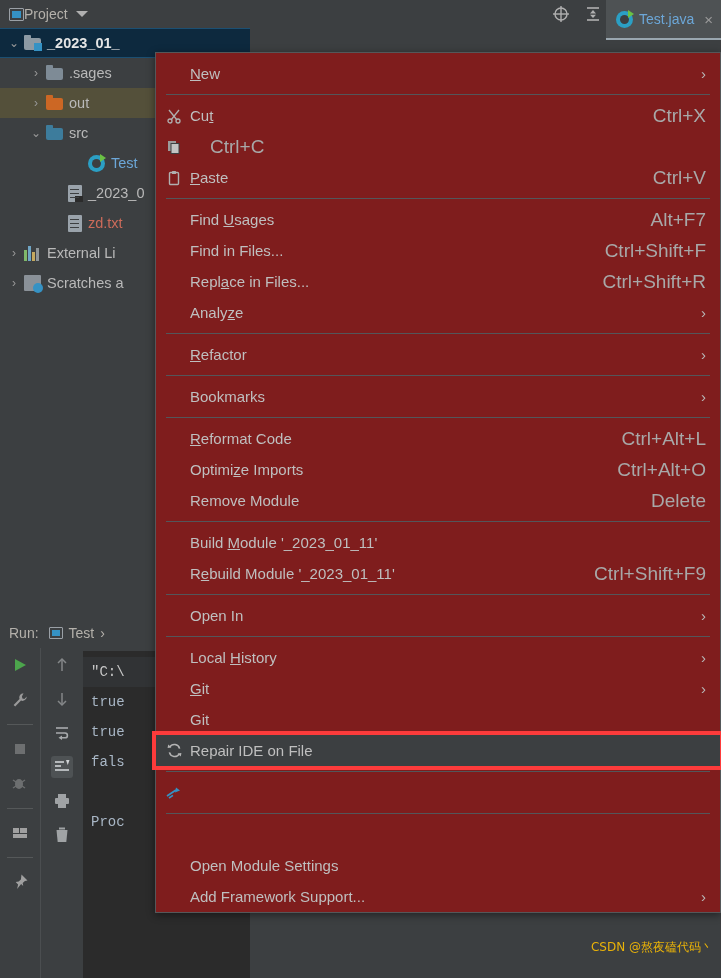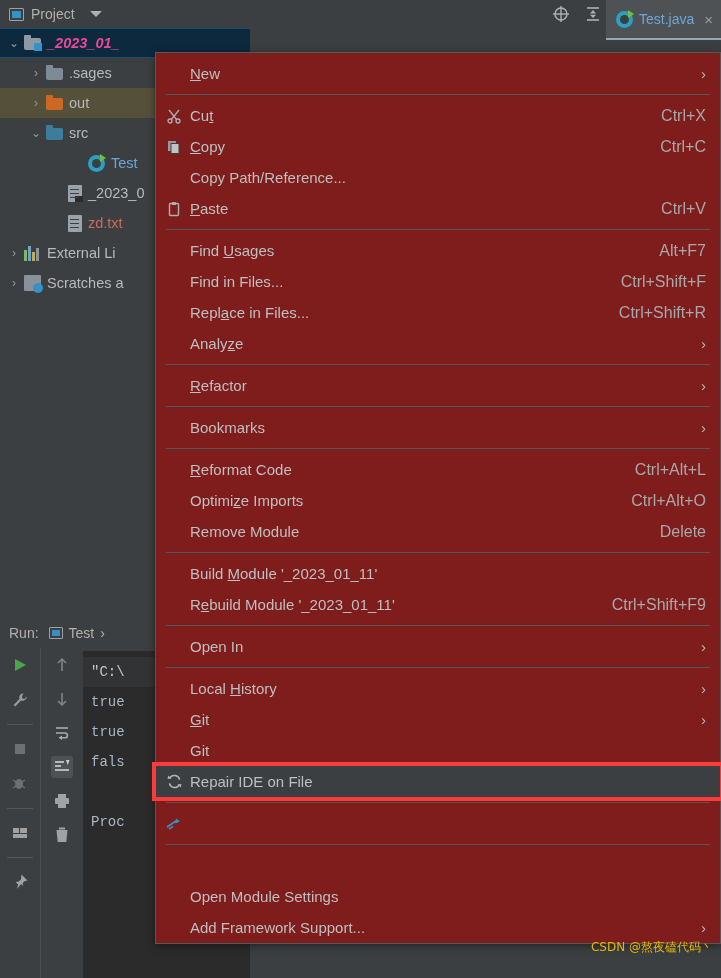--- a/index.html
+++ b/index.html
@@ -15,21 +15,21 @@
     -webkit-font-smoothing: antialiased;
   }
 
   
   #toolbar {
     position: absolute; left: 0; top: 0; width: 721px; height: 28px;
     background: #3c3f41;
     display: flex; align-items: center;
   }
   #toolbar .tb-left {
-    display: flex; align-items: center; gap: 7px;
+    display: flex; align-items: center; 
     padding-left: 9px; flex: 1;
   }
   .proj-label { color: #b4b1ab; font-size: 14px; }
   .win-icon {
     width: 15px; height: 13px; border: 1.5px solid #9aa0a6;
     border-radius: 1px; box-sizing: border-box;
     display: inline-block; position: relative;
   }
   .win-icon::after {
     content:''; position:absolute; left:2px; top:2px; right:2px; bottom:2px;
@@ -68,21 +68,21 @@
     height: 30px; display: flex; align-items: center;
     white-space: nowrap; font-size: 14.5px; color: #b9b9b9;
     padding-left: 4px; box-sizing: border-box;
   }
   .row.selected { background: #0d293e; border-top:1px solid #1b4f72; border-bottom:1px solid #1b4f72;}
   .row.hover { background: #54503a; }
   .arrow { width: 20px; text-align: center; color: #989898; font-size: 12px; flex: none;}
   .indent20 { width: 22px; flex:none; }
   .indent40 { width: 42px; flex:none; }
   .row .lbl { margin-left: 6px; }
-  .row.selected .lbl { color: #ec4899; font-weight: bold; font-style: italic; }
+  .row.selected .lbl { color: #e5e5e5; font-weight: bold; }
 
   .folder {
     width: 17px; height: 14px; flex:none; position: relative; display:inline-block;
   }
   .folder i {
     position:absolute; left:0; top:2px; width:17px; height:12px;
     background:#7e8b96; border-radius: 1px 2px 2px 2px;
   }
   .folder i::before{
     content:''; position:absolute; left:0; top:-3px; width:7px; height:4px;
@@ -173,21 +173,21 @@
     z-index: 50;
   }
   .mi {
     display: flex; align-items: center; height: 31px;
     padding: 0 14px 0 10px; box-sizing: border-box; white-space: nowrap;
     font-size: 15px; color: #bfbfbf;
   }
   .mi .mi-ico { width: 24px; flex: none; display:flex; align-items:center; justify-content:flex-start; }
   .mi .mi-label { flex: 1; }
   .mi .mi-label u { text-decoration: underline; }
-  .mi .mi-short { color: #a8a8a8; font-size: 16px; margin-left: 20px; }
+  .mi .mi-short { color: #a8a8a8; font-size: 19px; margin-left: 20px; }
   .mi .mi-sub { color: #b8b8b8; font-size: 15px; margin-left: 20px; }
   .msep { height: 1px; background: #53565a; margin: 5px 10px; }
   .mi.highlighted {
     background: #3c3f41;
     outline: 4px solid #fd3b3b;
     position: relative; z-index: 3;
   }
 
   
   #watermark {
@@ -458,28 +458,23 @@
     <span class="mi-short">Ctrl+X</span>
   </div>
 
   <div class="mi">
     <span class="mi-ico">
       <svg width="16" height="16" viewBox="0 0 16 16">
         <rect x="2" y="2" width="8" height="10" fill="#9b9b9b"></rect>
         <rect x="5" y="4.5" width="8" height="10" fill="#c3c3c3" stroke="#3c3f41" stroke-width="1"></rect>
       </svg>
     </span>
-    <span class="mi-label"><u>C</u>opy</span>
     <span class="mi-short">Ctrl+C</span>
   </div>
 
-  <div class="mi">
-    <span class="mi-ico"></span>
-    <span class="mi-label">Copy Path/Reference...</span>
-  </div>
 
   <div class="mi">
     <span class="mi-ico">
       <svg width="16" height="16" viewBox="0 0 16 16">
         <rect x="3.5" y="2.5" width="9" height="12" rx="1" fill="none" stroke="#b0b0b0" stroke-width="1.4"></rect>
         <rect x="6" y="1" width="4" height="3" rx="0.6" fill="#b0b0b0"></rect>
       </svg>
     </span>
     <span class="mi-label"><u>P</u>aste</span>
     <span class="mi-short">Ctrl+V</span>

